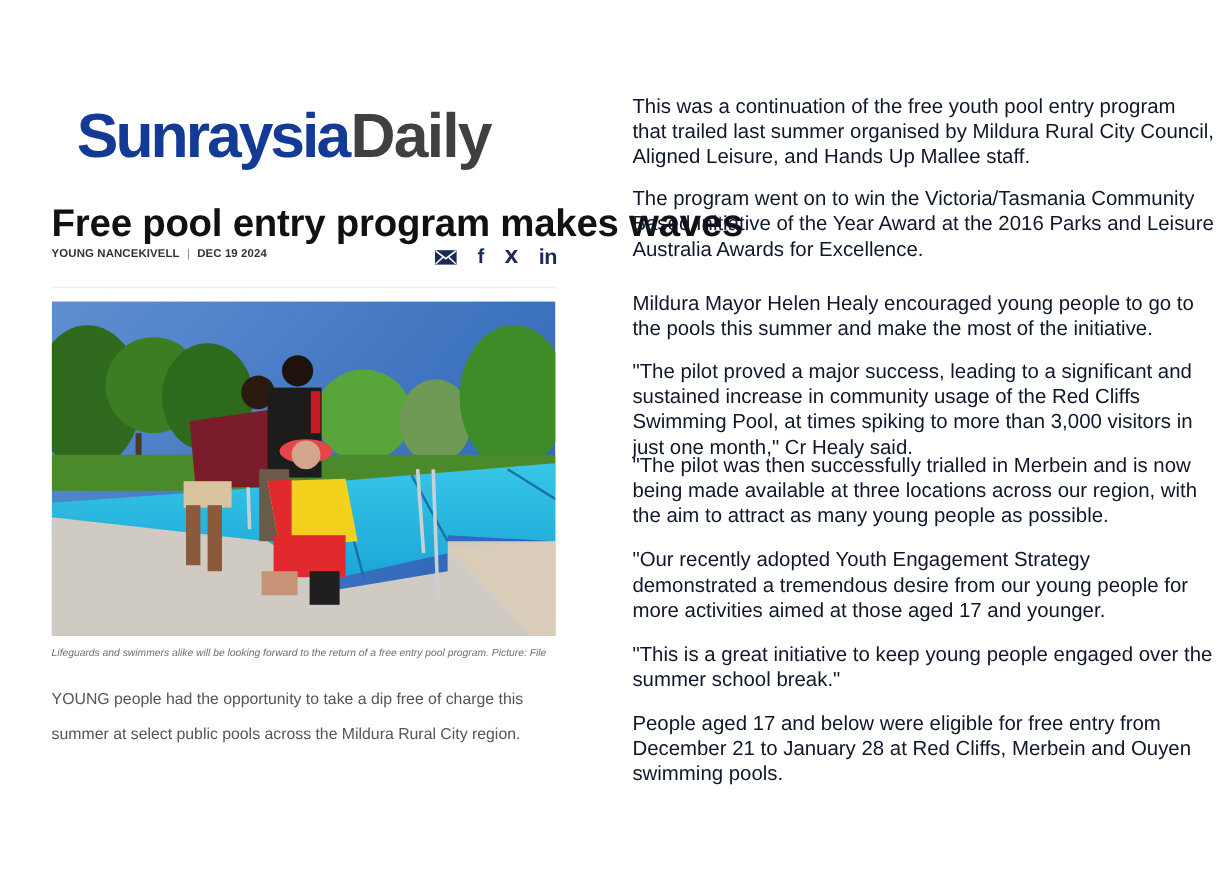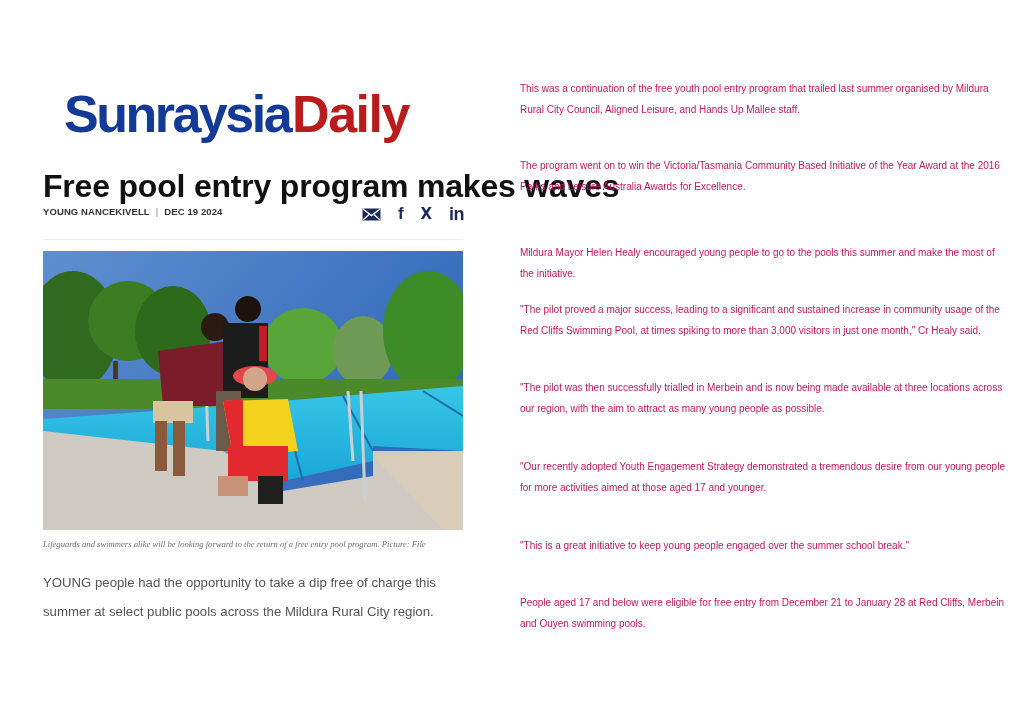--- a/index.html
+++ b/index.html
@@ -1,33 +1,33 @@
 <!DOCTYPE html>
 <html><head>
 <meta charset="utf-8">
 <style>
   html, body { margin: 0; padding: 0; background: #ffffff; }
   body { width: 1024px; height: 724px; position: relative; overflow: hidden; font-family: "Liberation Sans", sans-serif; }
   .logo { position: absolute; left: 64px; top: 84px; height: 60px; white-space: nowrap; letter-spacing: -2px; }
   .logo .brand1 { font-family: "Liberation Sans", sans-serif; font-weight: 700; font-size: 52px; color: #133a94; letter-spacing: -2.5px; margin-top: 48px; }
-  .logo .brand2 { font-family: "Liberation Sans", sans-serif; font-weight: 700; font-size: 52px; color: #b91c1c; letter-spacing: -1.5px; margin-left: 2px; }
+  .logo .brand2 { font-family: "Liberation Sans", sans-serif; font-weight: 700; font-size: 52px; color: #404040; letter-spacing: -1.5px; margin-left: 2px; }
   .headline { position: absolute; left: 43px; top: 168px; font-size: 32px; font-weight: 700; color: #111111; white-space: nowrap; letter-spacing: -0.2px; margin: 0; }
   .byline { position: absolute; left: 43px; top: 206px; font-size: 9.5px; color: #333333; font-weight: 700; white-space: nowrap; letter-spacing: 0.1px; }
   .byline .sep { color: #888; margin: 0 6px; font-weight: 400; }
   .share { position: absolute; top: 204px; left: 362px; width: 102px; height: 20px; display: flex; align-items: center; justify-content: space-between; }
   .share .icon { color: #1b2a57; display: inline-flex; align-items: center; justify-content: center; cursor: pointer; }
   .share .fb { font-weight: 700; font-size: 17px; font-family: "Liberation Sans", sans-serif; }
   .share .x { font-size: 15px; font-family: "DejaVu Sans", sans-serif; font-weight: 700; }
   .share .li { font-weight: 700; font-size: 18px; font-family: "Liberation Sans", sans-serif; letter-spacing: -0.5px; }
   .divider { position: absolute; left: 43px; top: 239px; width: 420px; height: 1px; background: #eceef2; }
   .photo { position: absolute; left: 43px; top: 251px; width: 420px; height: 279px; overflow: hidden; }
-  .caption { position: absolute; left: 43px; top: 539px; font-size: 8.6px; font-style: italic; color: #6e6e6e; white-space: nowrap; font-family: Liberation Serif, serif; }
+  .caption { position: absolute; left: 43px; top: 539px; font-size: 8.6px; font-style: italic; color: #6e6e6e; white-space: nowrap; }
   .lede { position: absolute; left: 43px; top: 568px; width: 420px; font-size: 13.2px; line-height: 29px; color: #555555; margin: 0; }
   .right-col { position: absolute; left: 511px; top: 78px; width: 485px; }
-  .right-col p { margin: 0; font-size: 10px; line-height: 21px; color: #be185d; position: absolute; left: 9px; width: 485px; }
+  .right-col p { margin: 0; font-size: 17px; line-height: 21px; color: #0f172a; position: absolute; left: 16px; width: 485px; }
 </style>
 </head>
 <body>
 
 <div class="logo">
   <span class="brand1">Sunraysia</span><span class="brand2">Daily</span>
 </div>
 
 <h1 class="headline">Free pool entry program makes waves</h1>
 

